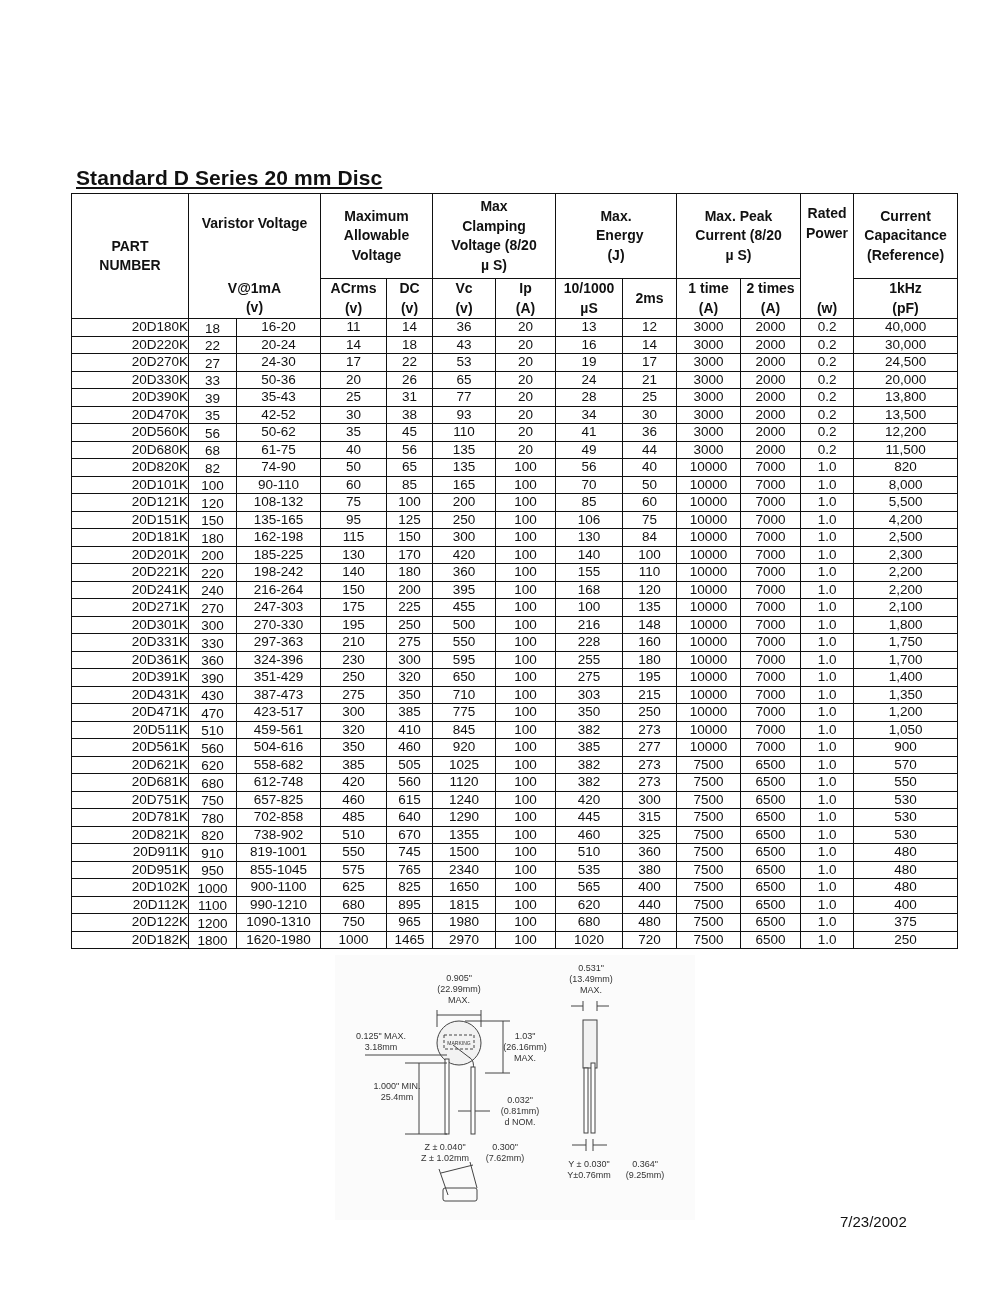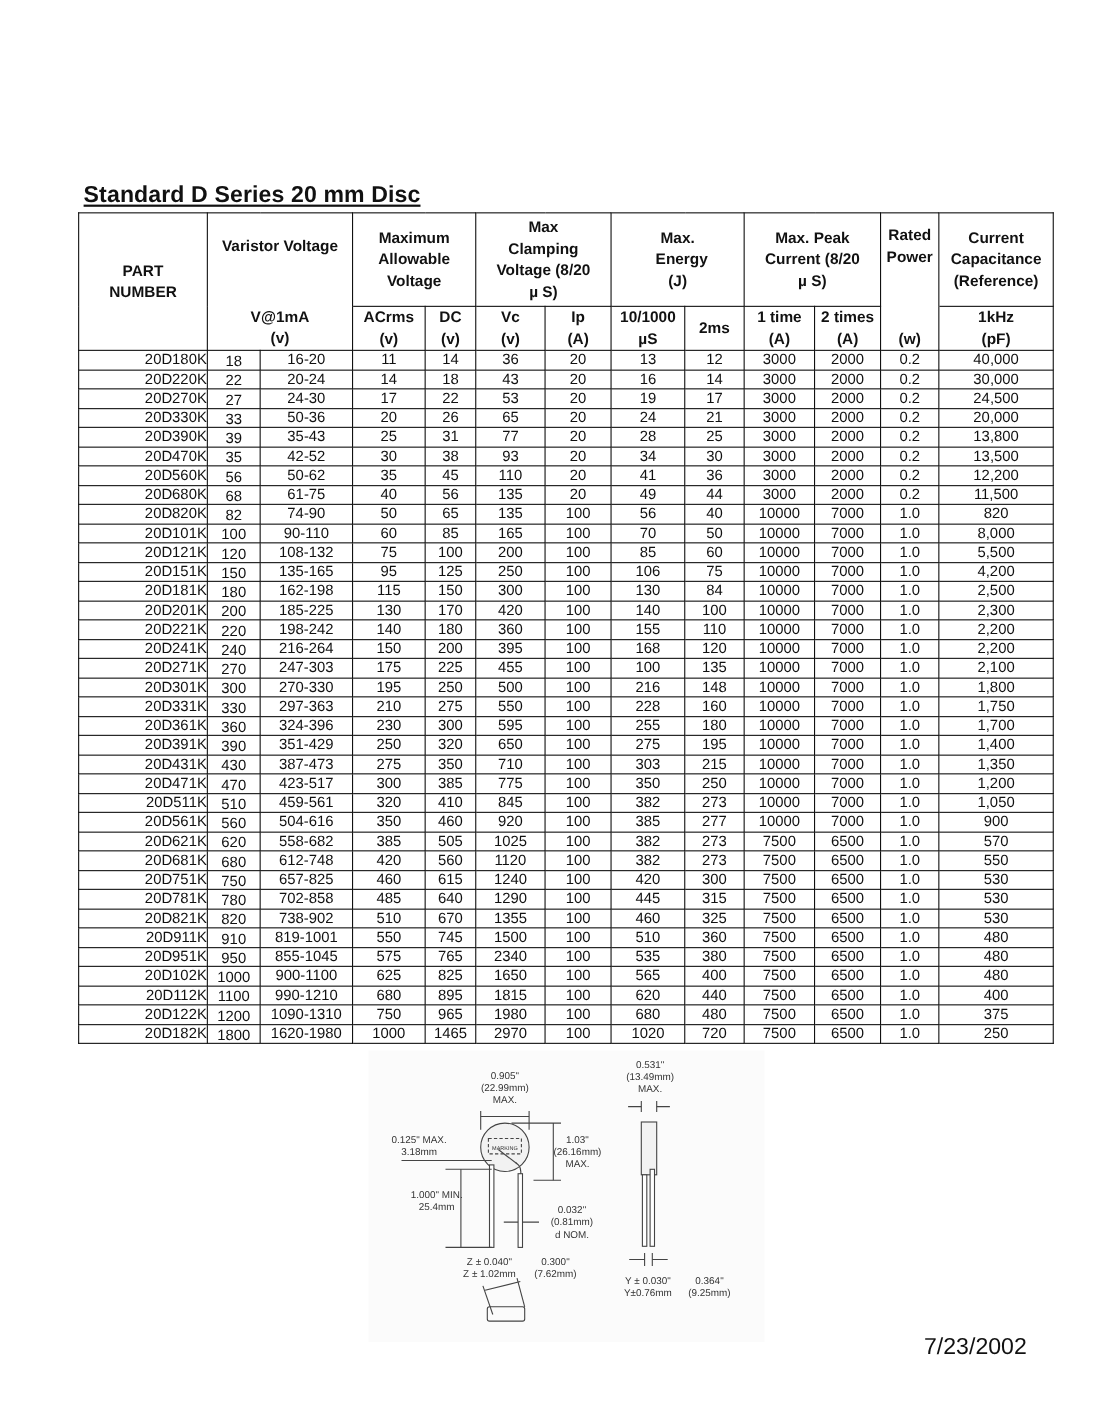--- a/index.html
+++ b/index.html
@@ -5,21 +5,21 @@
   html, body { margin:0; padding:0; background:#ffffff; }
   body { width:1000px; height:1294px; position:relative; font-family:"Liberation Sans", sans-serif; color:#111; overflow:hidden; }
   .title { position:absolute; left:76px; top:166px; font-size:21px; font-weight:bold; letter-spacing:0.1px;text-decoration:underline; }
   table.spec { position:absolute; left:71px; top:193px; border-collapse:collapse; table-layout:fixed; width:886px; }
   table.spec td, table.spec th { border:1.5px solid #111; padding:0; font-size:13.5px; line-height:17px; text-align:center; vertical-align:middle; }
   table.spec th { font-weight:bold; font-size:14px; line-height:19.5px; }
   table.spec tbody td { height:16.5px; line-height:16px; }
   table.spec tbody td.pn { text-align:right; padding-left:2px;margin-left:29px; }
   table.spec tbody td.vn { vertical-align:bottom; line-height:15px; }
   .diagram { position:absolute; left:335px; top:955px; width:360px; height:265px; background:#fbfbfb; }
-  .date { position:absolute; left:840px; top:1213px; font-size:21px; }
+  .date { position:absolute; left:840px; top:1213px; font-size:15px; }
   svg text { font-family:"Liberation Sans", sans-serif; }
 </style>
 </head>
 <body>
 
 <div class="title">Standard D Series 20 mm Disc</div>
 
 <table class="spec">
   <colgroup>
     <col style="width:117px">

